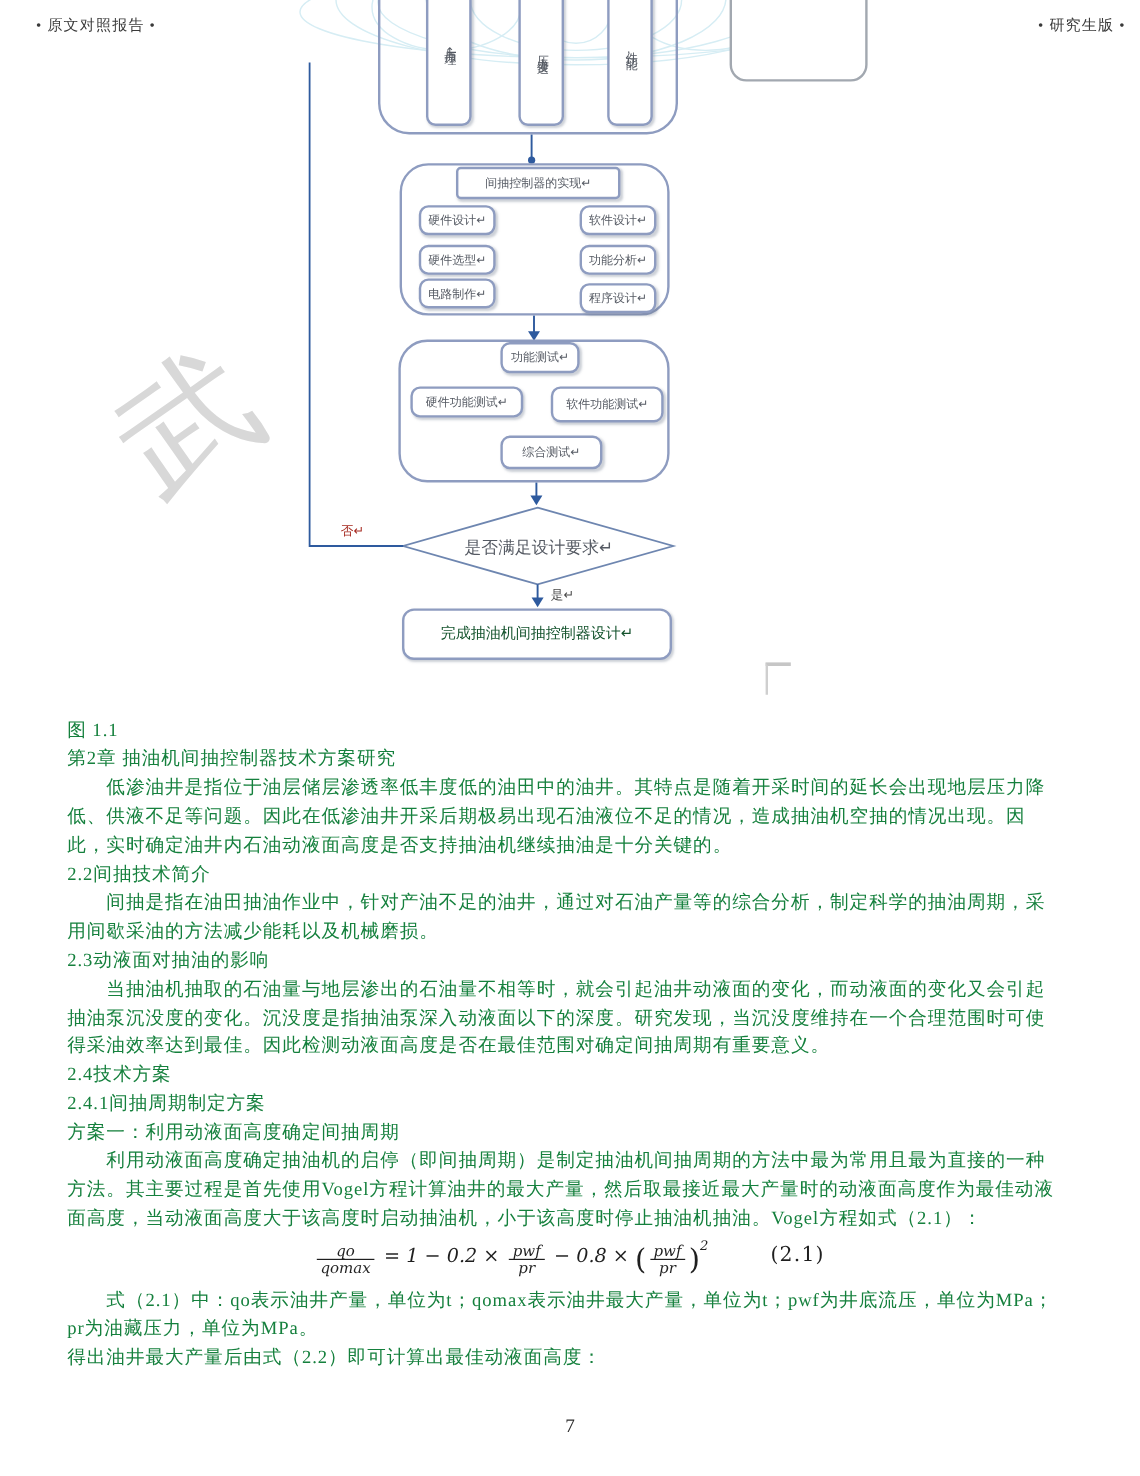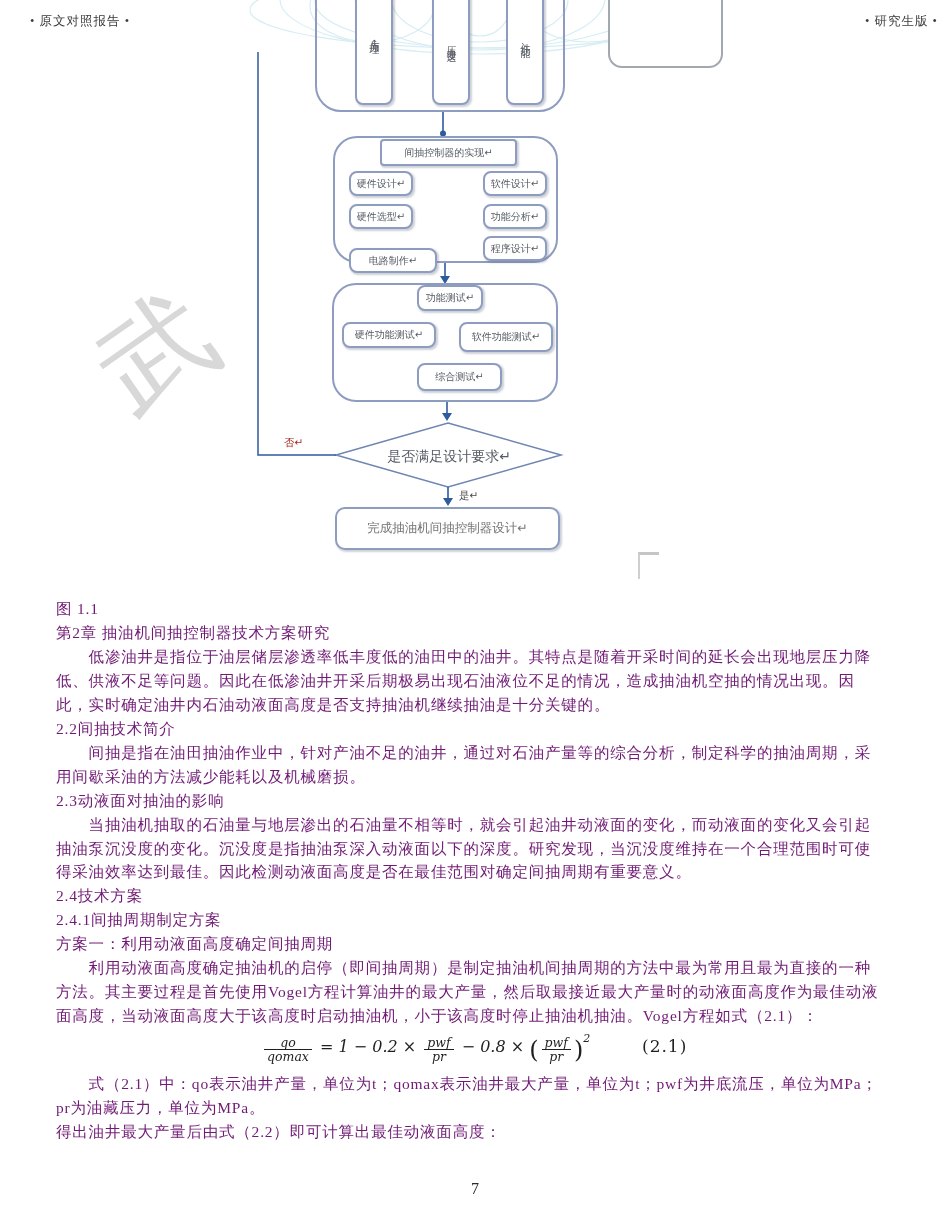--- a/index.html
+++ b/index.html
@@ -34,21 +34,21 @@
     font-size:14px; color:#555a63; font-family:"Liberation Sans","DejaVu Sans",sans-serif; z-index:3; }
   .corner-mark { position:absolute; left:638px; top:552px; width:21px; height:27px;
     border-top:3px solid #c6c6c6; border-left:2px solid #cfcfcf; }
   .big-watermark {
     position:absolute; left:100px; top:278px; z-index:1;
     font-size:112px; color:#d8d8d8; transform:rotate(-35deg);
     font-family:"Liberation Serif","DejaVu Serif",serif;
   }
   
   .doc { position:absolute; left:56px; top:597px; width:845px; z-index:2; }
-  .tline { white-space:nowrap; font-size:15.5px; line-height:23.95px; letter-spacing:0.8px; color:#701a75; }
+  .tline { white-space:nowrap; font-size:15.5px; line-height:23.95px; letter-spacing:0.8px; color:#15803d; }
   
   .formula-row { position:relative; height:44px; font-style:italic; color:#1f1f1f;
     font-family:"DejaVu Serif","Liberation Serif",serif; }
   .formula-body { position:absolute; left:205px; top:4px; font-size:16px; white-space:nowrap; }
   .frac { display:inline-block; vertical-align:-0.75em; text-align:center; margin:0 3px; font-size:12.5px; line-height:1.05;font-style:italic; }
   .frac .ft { display:block; border-bottom:1.2px solid #1f1f1f; padding:0 3px; }
   .frac .fb { display:block; padding:0 3px; }
   .bigparen { font-size:24px; vertical-align:-0.25em; font-style:normal; }
   .fsup { font-size:11px; vertical-align:0.9em; }
   .eqno { position:absolute; left:586px; top:8px; font-size:17px; font-style:normal; letter-spacing:1px; }
@@ -103,36 +103,36 @@
     <div class="fc-box vtext" style="left:355px; top:-22px; width:38px; height:127px; border-radius:8px;">与原理↵</div>
     <div class="fc-box vtext" style="left:432px; top:-22px; width:38px; height:127px; border-radius:8px;">压力变送</div>
     <div class="fc-box vtext" style="left:506px; top:-22px; width:38px; height:127px; border-radius:8px;">件功能.</div>
 
     <div class="fc-box" style="left:608px; top:-18px; width:115px; height:86px; border-radius:14px; border-color:#a2a8b0; box-shadow:none;"></div>
 
     <div class="fc-box fc-container" style="left:333px; top:136px; width:225px; height:127px; border-radius:24px;"></div>
     <div class="fc-box" style="left:380px; top:139px; width:137px; height:27px; border-radius:4px;">间抽控制器的实现↵</div>
     <div class="fc-box" style="left:349px; top:171px; width:64px; height:25px; border-radius:8px;">硬件设计↵</div>
     <div class="fc-box" style="left:349px; top:204px; width:64px; height:25px; border-radius:8px;">硬件选型↵</div>
-    <div class="fc-box" style="left:349px; top:248px; width:88px; height:25px; border-radius:8px;text-align:center;">电路制作↵</div>
+    <div class="fc-box" style="left:349px; top:232px; width:64px; height:25px; border-radius:8px;text-align:center;">电路制作↵</div>
     <div class="fc-box" style="left:483px; top:171px; width:64px; height:25px; border-radius:8px;">软件设计↵</div>
     <div class="fc-box" style="left:483px; top:204px; width:64px; height:25px; border-radius:8px;">功能分析↵</div>
     <div class="fc-box" style="left:483px; top:236px; width:64px; height:25px; border-radius:8px;">程序设计↵</div>
 
     <div class="fc-box fc-container" style="left:332px; top:283px; width:226px; height:119px; border-radius:24px;"></div>
     <div class="fc-box" style="left:417px; top:285px; width:66px; height:26px; border-radius:8px;">功能测试↵</div>
     <div class="fc-box" style="left:342px; top:322px; width:94px; height:26px; border-radius:8px;">硬件功能测试↵</div>
     <div class="fc-box" style="left:459px; top:322px; width:94px; height:30px; border-radius:8px;">软件功能测试↵</div>
     <div class="fc-box" style="left:417px; top:363px; width:85px; height:28px; border-radius:8px;">综合测试↵</div>
 
     <div class="diamond-text">是否满足设计要求↵</div>
     <div class="fc-label lbl-no" style="left:284px; top:436px;">否↵</div>
     <div class="fc-label lbl-yes" style="left:459px; top:489px;">是↵</div>
 
-    <div class="fc-box" style="left:335px; top:507px; width:225px; height:43px; border-radius:10px; font-size:12.5px; color:#737373;">完成抽油机间抽控制器设计↵</div>
+    <div class="fc-box" style="left:335px; top:507px; width:225px; height:43px; border-radius:10px; font-size:12.5px; color:#14532d;">完成抽油机间抽控制器设计↵</div>
 
     <div class="corner-mark"></div>
   </div>
 
   <div class="doc">
     <div>
         <div class="tline">图 1.1</div>
         <div class="tline">第2章 抽油机间抽控制器技术方案研究</div>
         <div class="tline">　　低渗油井是指位于油层储层渗透率低丰度低的油田中的油井。其特点是随着开采时间的延长会出现地层压力降</div>
         <div class="tline">低、供液不足等问题。因此在低渗油井开采后期极易出现石油液位不足的情况，造成抽油机空抽的情况出现。因</div>

